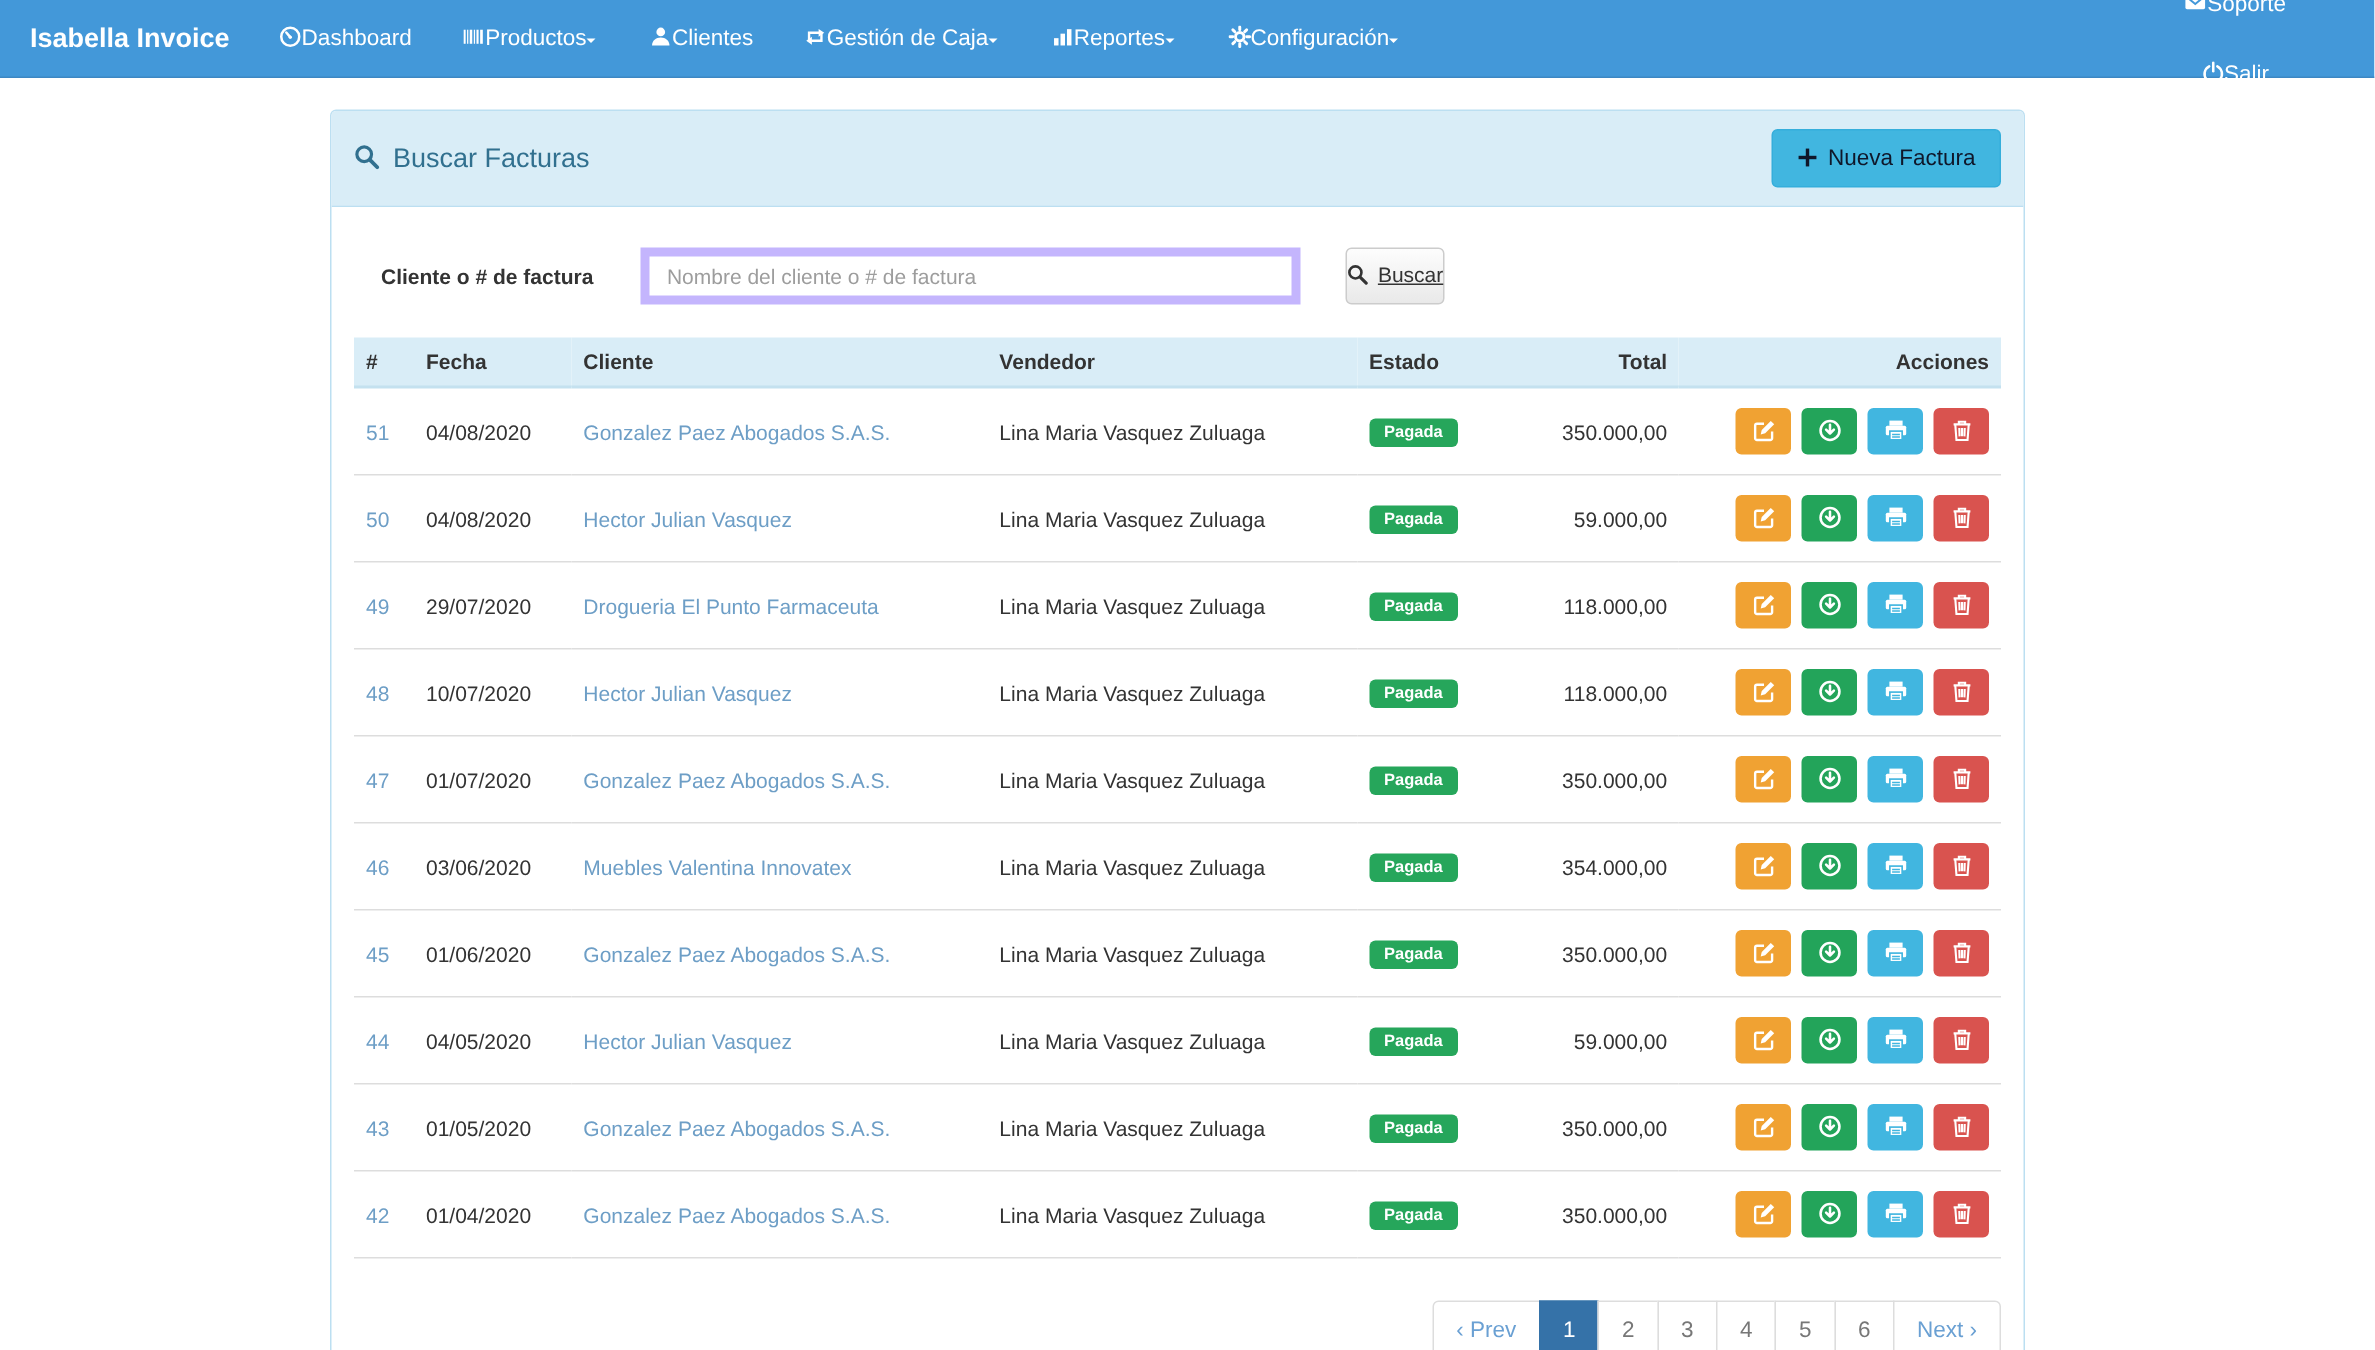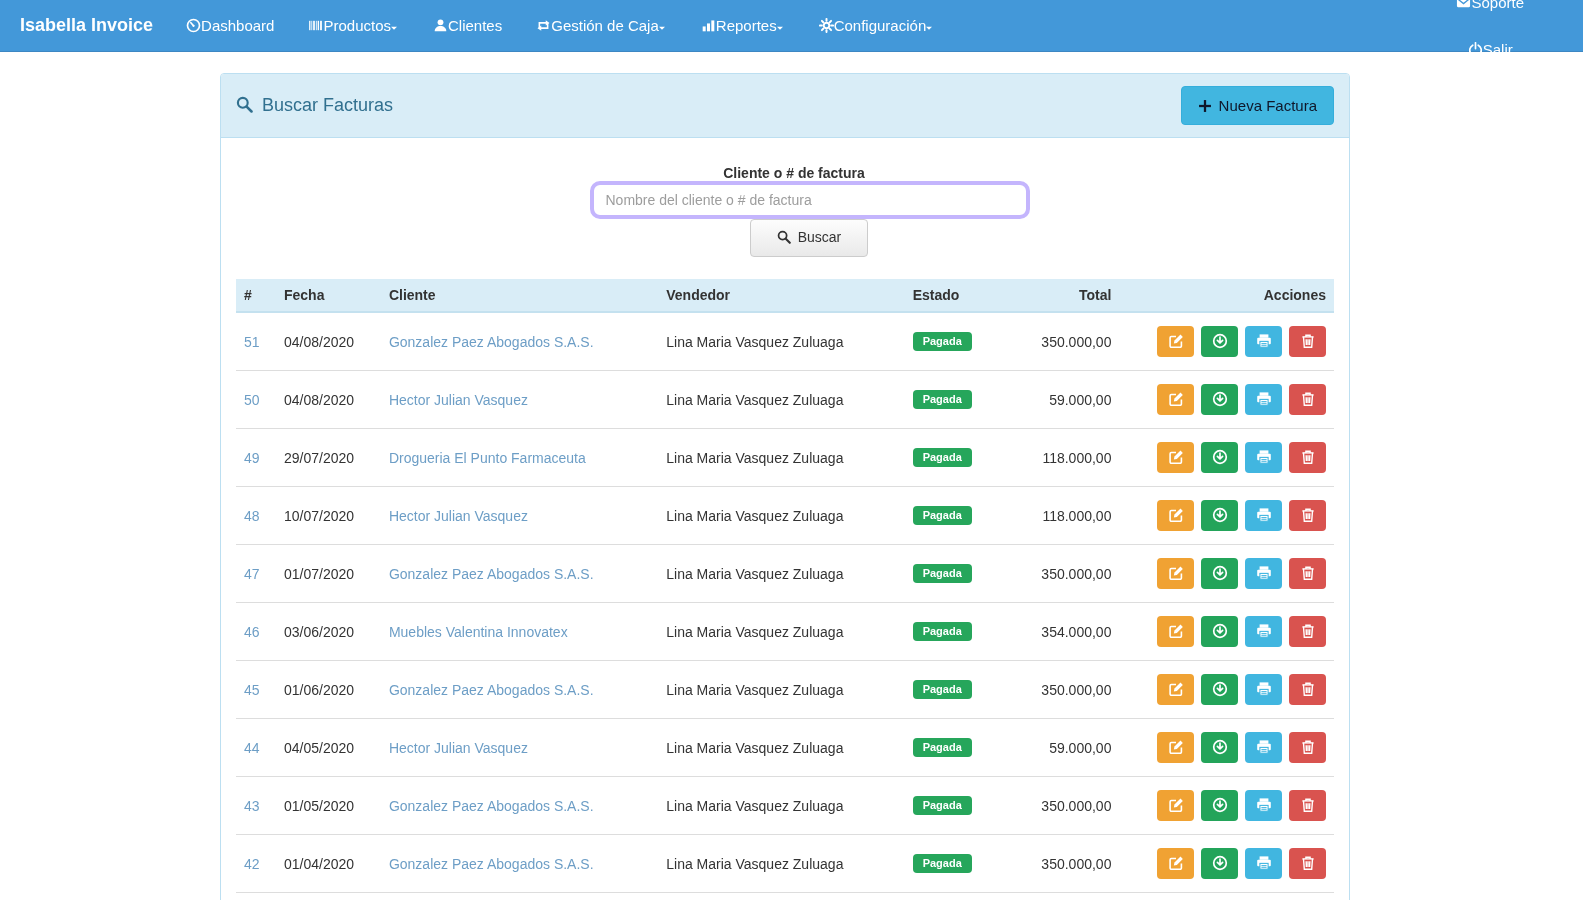--- a/index.html
+++ b/index.html
@@ -45,30 +45,30 @@
   .panel-title .icon svg{width:17px;height:17px;}
   .btn{
     display:inline-flex;align-items:center;gap:7px;border:1px solid transparent;
     border-radius:4px;font-family:inherit;font-size:14px;cursor:pointer;line-height:1.42;
   }
   .btn-new{background:#41b6e0;border-color:#35aedb;color:#0f172a;font-size:15px;padding:8px 16px;}
   .btn-new .icon svg{width:14px;height:14px;}
   .panel-body{padding:15px;}
 
   
-  .search-row{display:flex;align-items:center;margin:12px 0 22px 18px;flex-direction:column;}
+  .search-row{display:flex;align-items:center;margin:12px 0 22px 18px;}
   .search-label{font-weight:bold;white-space:nowrap;}
   .search-input{
     margin-left:31px;width:440px;height:38px;padding:8px 12px;font-size:14px;color:#555;
-    border:4px solid #c4b5fd;border-radius:10px;font-family:inherit;
+    border:6px solid #c4b5fd;border-radius:0;font-family:inherit;
   }
   .search-input::placeholder{color:#9d9d9d;}
   .btn-search{
     margin-left:30px;background:linear-gradient(#fdfdfd,#e9e9e9);
-    border-color:#ccc;color:#333;padding:8px 26px;
+    border-color:#ccc;color:#333;padding:8px 0;text-decoration:underline;
   }
   .btn-search .icon svg{width:14px;height:14px;}
 
   
   table{width:100%;border-collapse:collapse;}
   th{
     background:#d9edf7;text-align:left;font-weight:bold;color:#333;
     padding:8px;border-bottom:2px solid #c4e1ef;
   }
   td{padding:13px 8px;border-top:1px solid #ddd;vertical-align:middle;}

